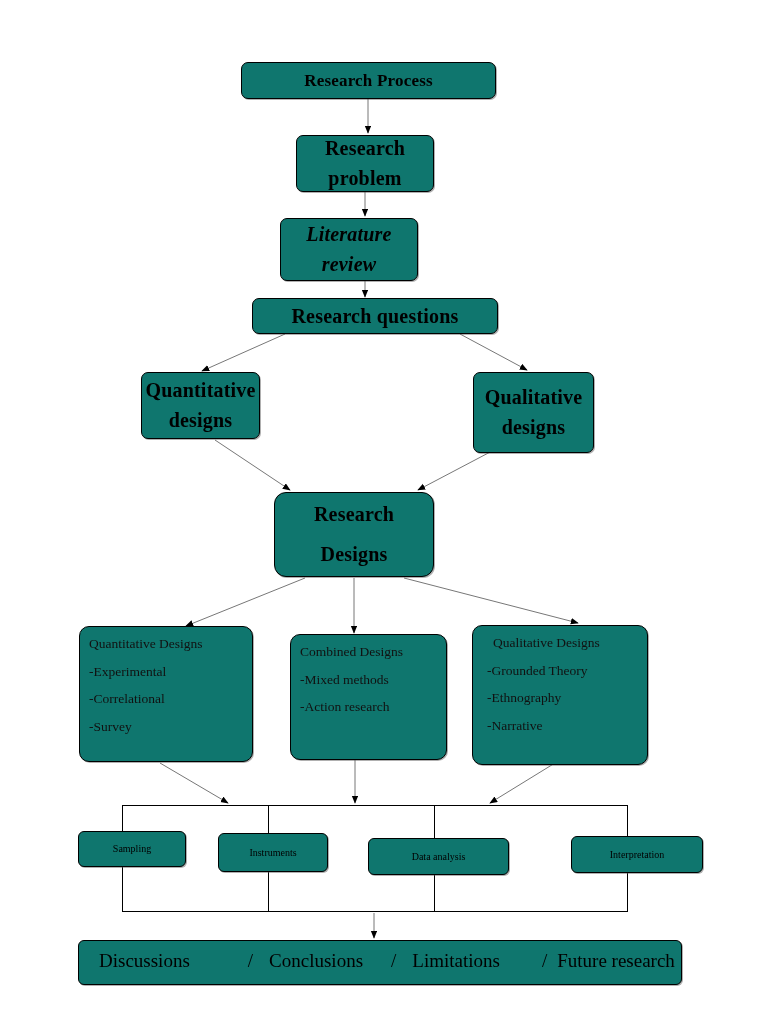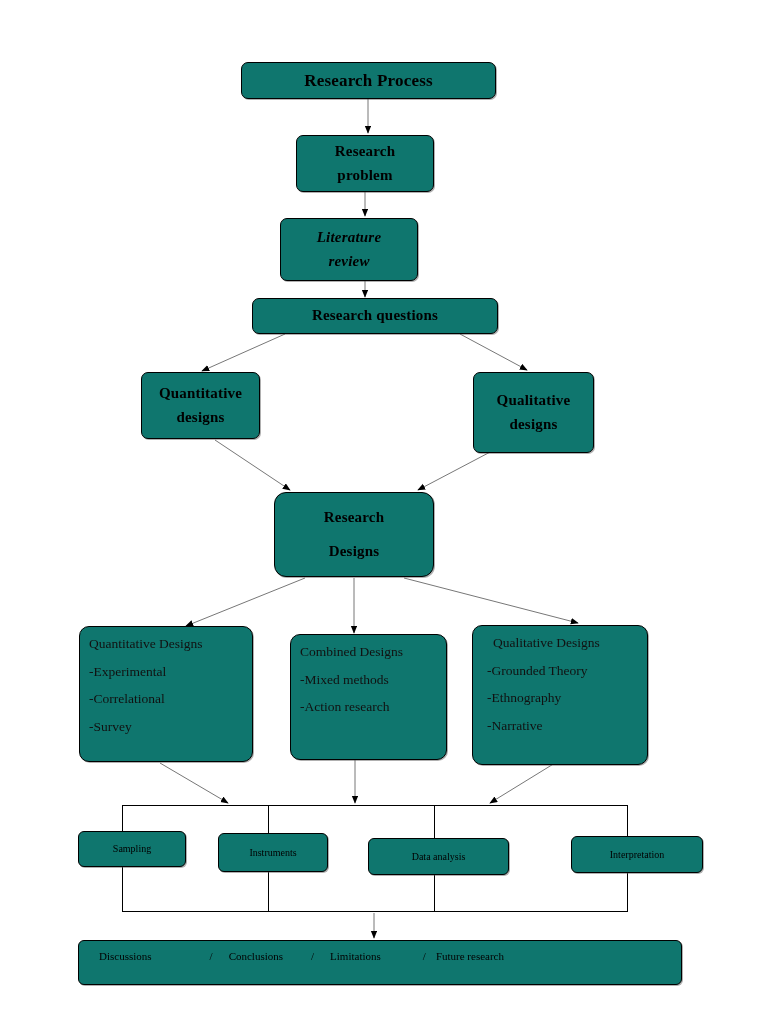--- a/index.html
+++ b/index.html
@@ -43,21 +43,21 @@
     box-shadow: 1px 1px 0 rgba(80,80,80,0.45);
   }
   .node .line {
     display: block;
     line-height: 1.15;
     white-space: nowrap;
   }
   
   .bold-node .line {
     font-weight: bold;
-    font-size: 15px;
+    font-size: 20px;
     letter-spacing: 0.2px;
   }
   .bold-node.title .line { font-size: 17px; }
   .bold-node.two-line .line { margin: 3.5px 0; }
 
   
   .list-node {
     align-items: flex-start;
     justify-content: flex-start;
     text-align: left;
@@ -85,21 +85,21 @@
   .bar-node {
     align-items: flex-start;
     justify-content: flex-start;
     padding: 9px 0 0 20px;
     border-radius: 6px;
   }
   .bar-node .bar-row {
     display: flex;
     align-items: center;
     white-space: nowrap;
-    font-size: 11px;
+    font-size: 19px;
   }
   .bar-node .seg { display: inline-block; }
   .bar-node .sep { display: inline-block; }
   .s1 { margin-right: 58px; }
   .s2 { margin-right: 16px; }
   .s3 { margin-right: 28px; }
   .s4 { margin-right: 16px; }
   .s5 { margin-right: 42px; }
   .s6 { margin-right: 10px; }
 

